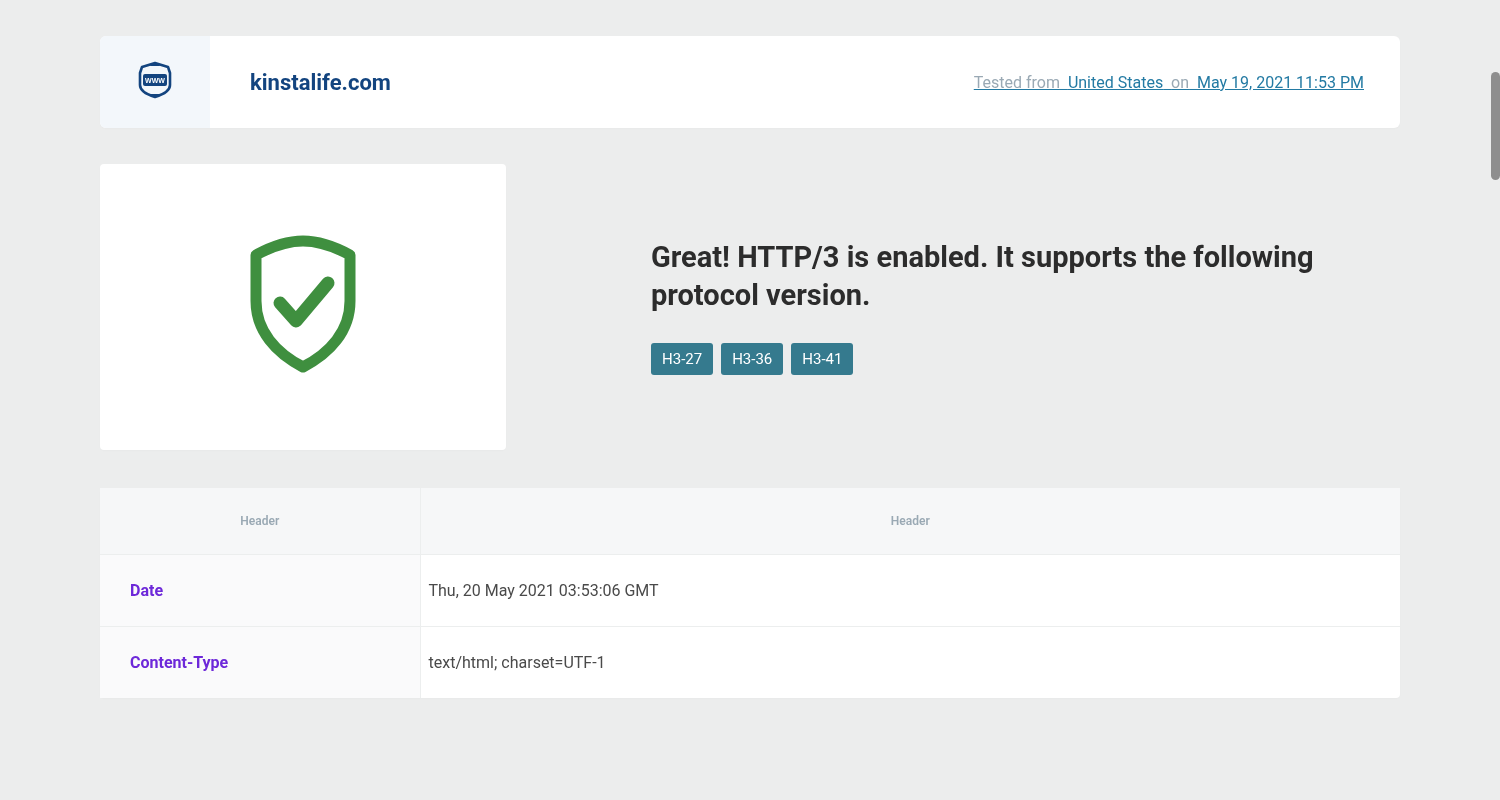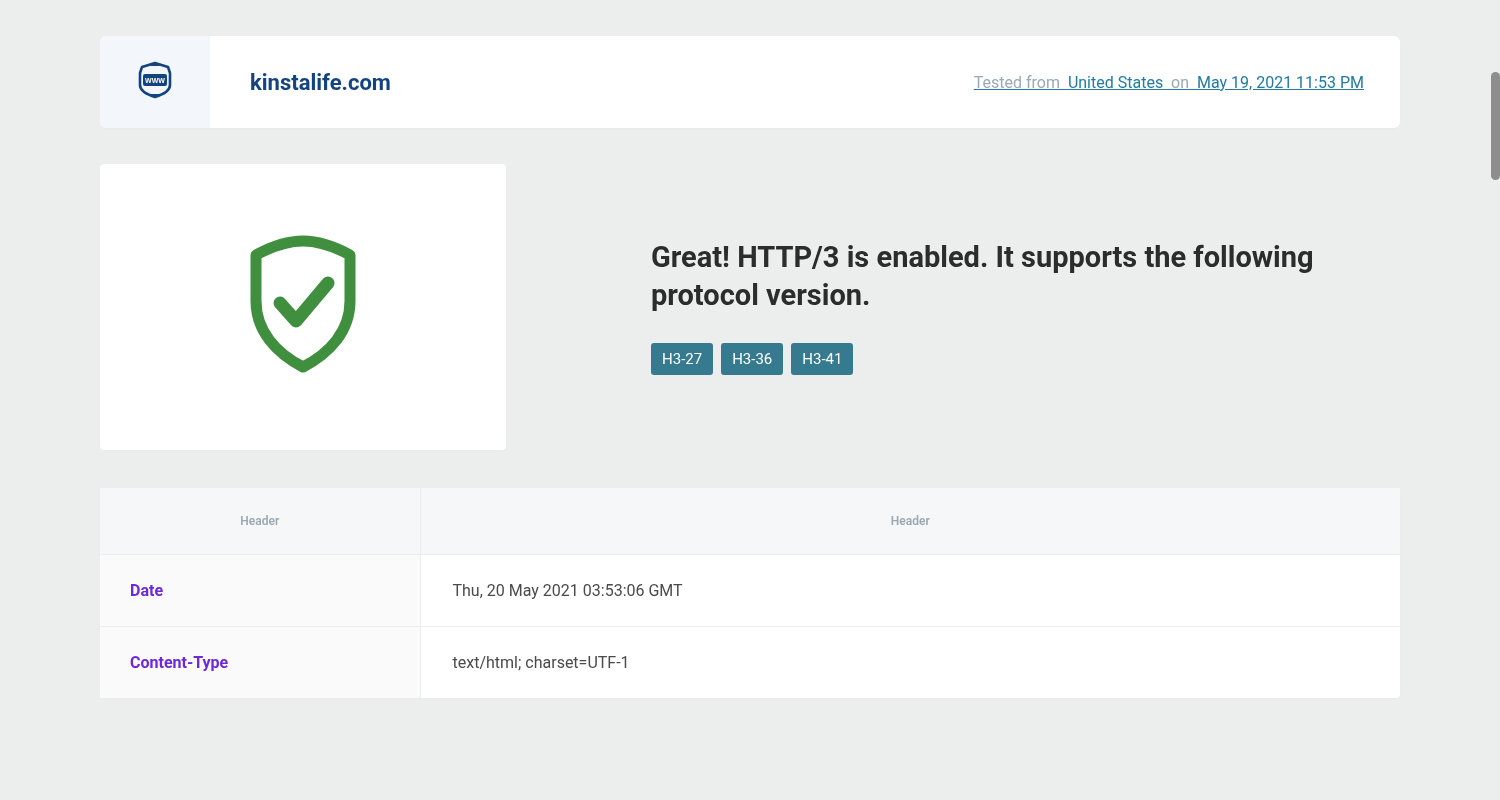--- a/index.html
+++ b/index.html
@@ -111,21 +111,21 @@
     vertical-align: middle;
   }
   tbody td:first-child {
     border-right: 1px solid #eceeee;
     font-weight: 700;
     color: #6d28d9;
     background:#fafafb;
   }
   tbody td:last-child {
     color: #4a4a4a;
-    padding-left: 32px;
+    padding-left: 8px;
   }
   .scrollbar {
     position: fixed;
     right: 0;
     top: 72px;
     width: 9px;
     height: 108px;
     background: #8e8e8e;
     border-radius: 5px;
   }

